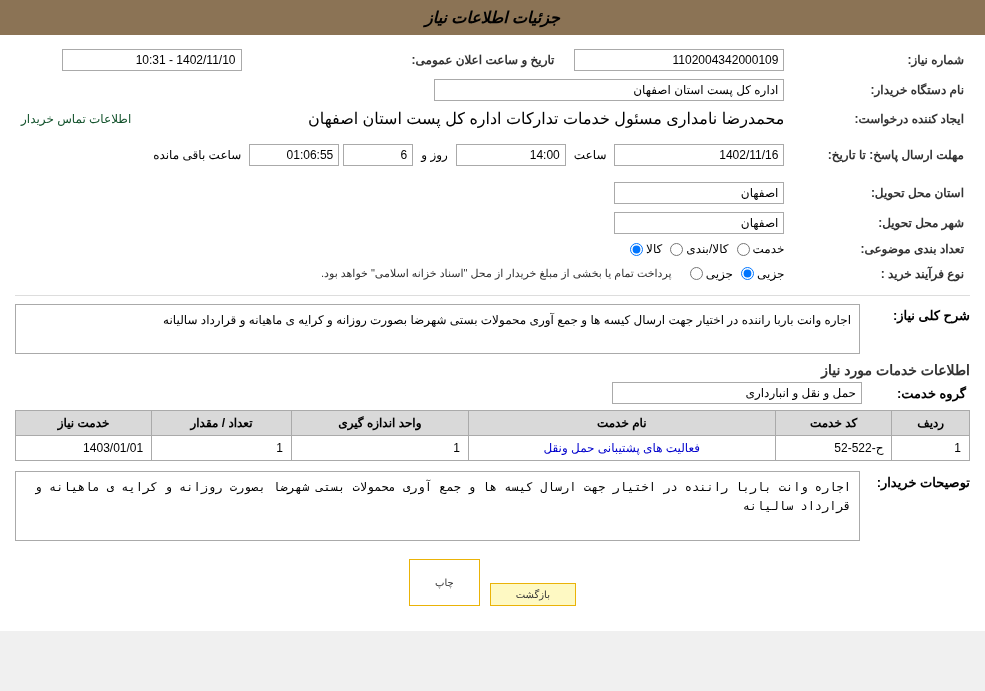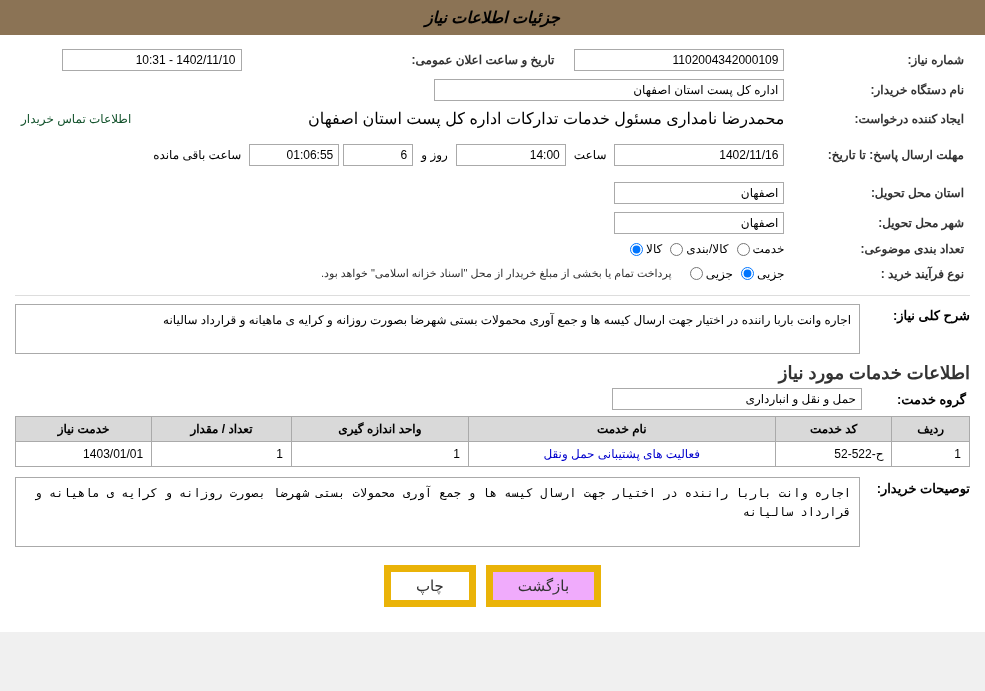--- a/index.html
+++ b/index.html
@@ -61,21 +61,21 @@
     .link-blue { color: #14532d; text-decoration: none; }
     .row-flex {
       display: flex;
       align-items: center;
       gap: 4px;
       direction: rtl;
     }
     .section-title {
       font-weight: bold;
       color: #333;
-      font-size: 18px;
+      font-size: 14px;
       margin: 8px 0 4px 0;
       text-align: right;
     }
     .description-box {
       border: 1px solid #aaa;
       padding: 6px 8px;
       background: #fff;
       font-size: 12px;
       text-align: right;
       direction: rtl;
@@ -128,32 +128,33 @@
       padding: 5px 8px;
     }
     .bottom-buttons {
       display: flex;
       justify-content: center;
       gap: 10px;
       margin: 15px 0;
     }
     .btn {
       padding: 5px 25px;
-      font-size: 15px;
+      font-size: 10px;
       font-family: Tahoma, Arial, sans-serif;
       cursor: pointer;
-      border: 7px solid #eab308;
+      border: 1px solid #eab308;
     }
     .btn-print {
       background: #fff;
       color: #333;
     }
     .btn-back {
-      background: #f0abfc;
-      color: #333;
+      background: #fef9c3;
+      color: #333;
+      margin-top: 24px;
     }
     .procurement-type-note {
       font-size: 11px;
       color: #333;
       text-align: right;
       padding: 3px 0;
     }
   </style>
 </head>
 <body>

